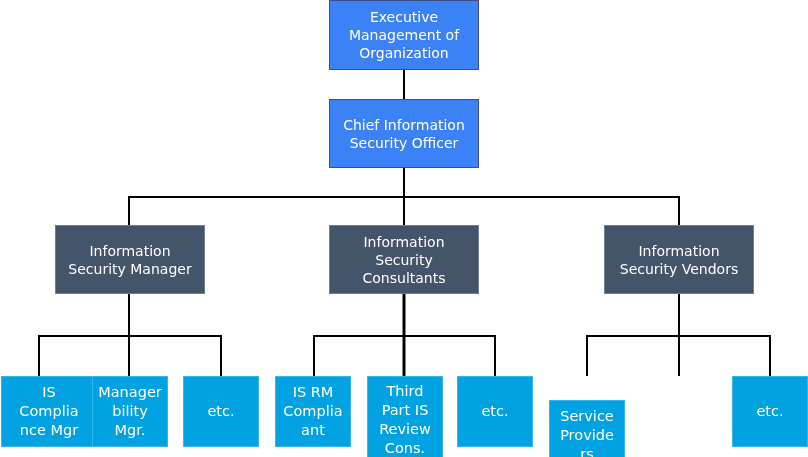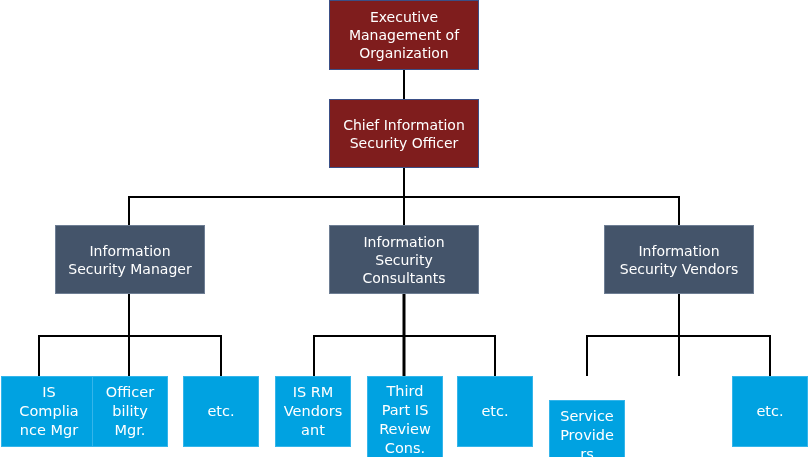--- a/index.html
+++ b/index.html
@@ -5,21 +5,21 @@
     html, body { margin: 0; padding: 0; background: #ffffff; }
     body { width: 808px; height: 457px; position: relative; overflow: hidden;
            font-family: "DejaVu Sans", sans-serif; }
     #chart { position: absolute; left: 0; top: 0; width: 808px; height: 457px; }
     .node {
       position: absolute; box-sizing: border-box;
       display: flex; align-items: center; justify-content: center;
       text-align: center; color: #ffffff; white-space: pre-line;
       font-size: 14px; line-height: 18px;
     }
-    .lvl0 { background: #7f1d1d; border: 1px solid #3b4f86; }
+    .lvl0 { background: #3b82f6; border: 1px solid #3b4f86; }
     .lvl1 { background: #44546a; border: 1px solid #6e7e94; }
     .lvl2 { background: #00a2e1; border: 1px solid #35b5ea; font-size: 14.5px; line-height: 19px; }
     svg#lines { position: absolute; left: 0; top: 0; }
     svg#lines line { stroke: #000000; stroke-width: 2; }
   </style>
 </head>
 <body>
 
 <div id="chart">
   <svg id="lines" width="808" height="457">
@@ -57,27 +57,27 @@
 Security Manager</div>
   <div class="node lvl1" style="left:329px; top:225px; width:150px; height:69px;">Information
 Security
 Consultants</div>
   <div class="node lvl1" style="left:604px; top:225px; width:150px; height:69px;">Information
 Security Vendors</div>
 
   <div class="node lvl2" style="left:1px; top:376px; width:96px; height:71px;">IS
 Complia
 nce Mgr</div>
-  <div class="node lvl2" style="left:92px; top:376px; width:76px; height:71px;">Officer
+  <div class="node lvl2" style="left:92px; top:376px; width:76px; height:71px;">Manager
 bility
 Mgr.</div>
   <div class="node lvl2" style="left:183px; top:376px; width:76px; height:71px;">etc.</div>
 
   <div class="node lvl2" style="left:275px; top:376px; width:76px; height:71px;">IS RM
-Vendors
+Complia
 ant</div>
   <div class="node lvl2" style="left:367px; top:376px; width:76px; height:87px;">Third
 Part IS
 Review
 Cons.</div>
   <div class="node lvl2" style="left:457px; top:376px; width:76px; height:71px;">etc.</div>
 
   <div class="node lvl2" style="left:549px; top:376px; width:76px; height:71px;margin-top:24px;">Service
 Provide
 rs</div>

